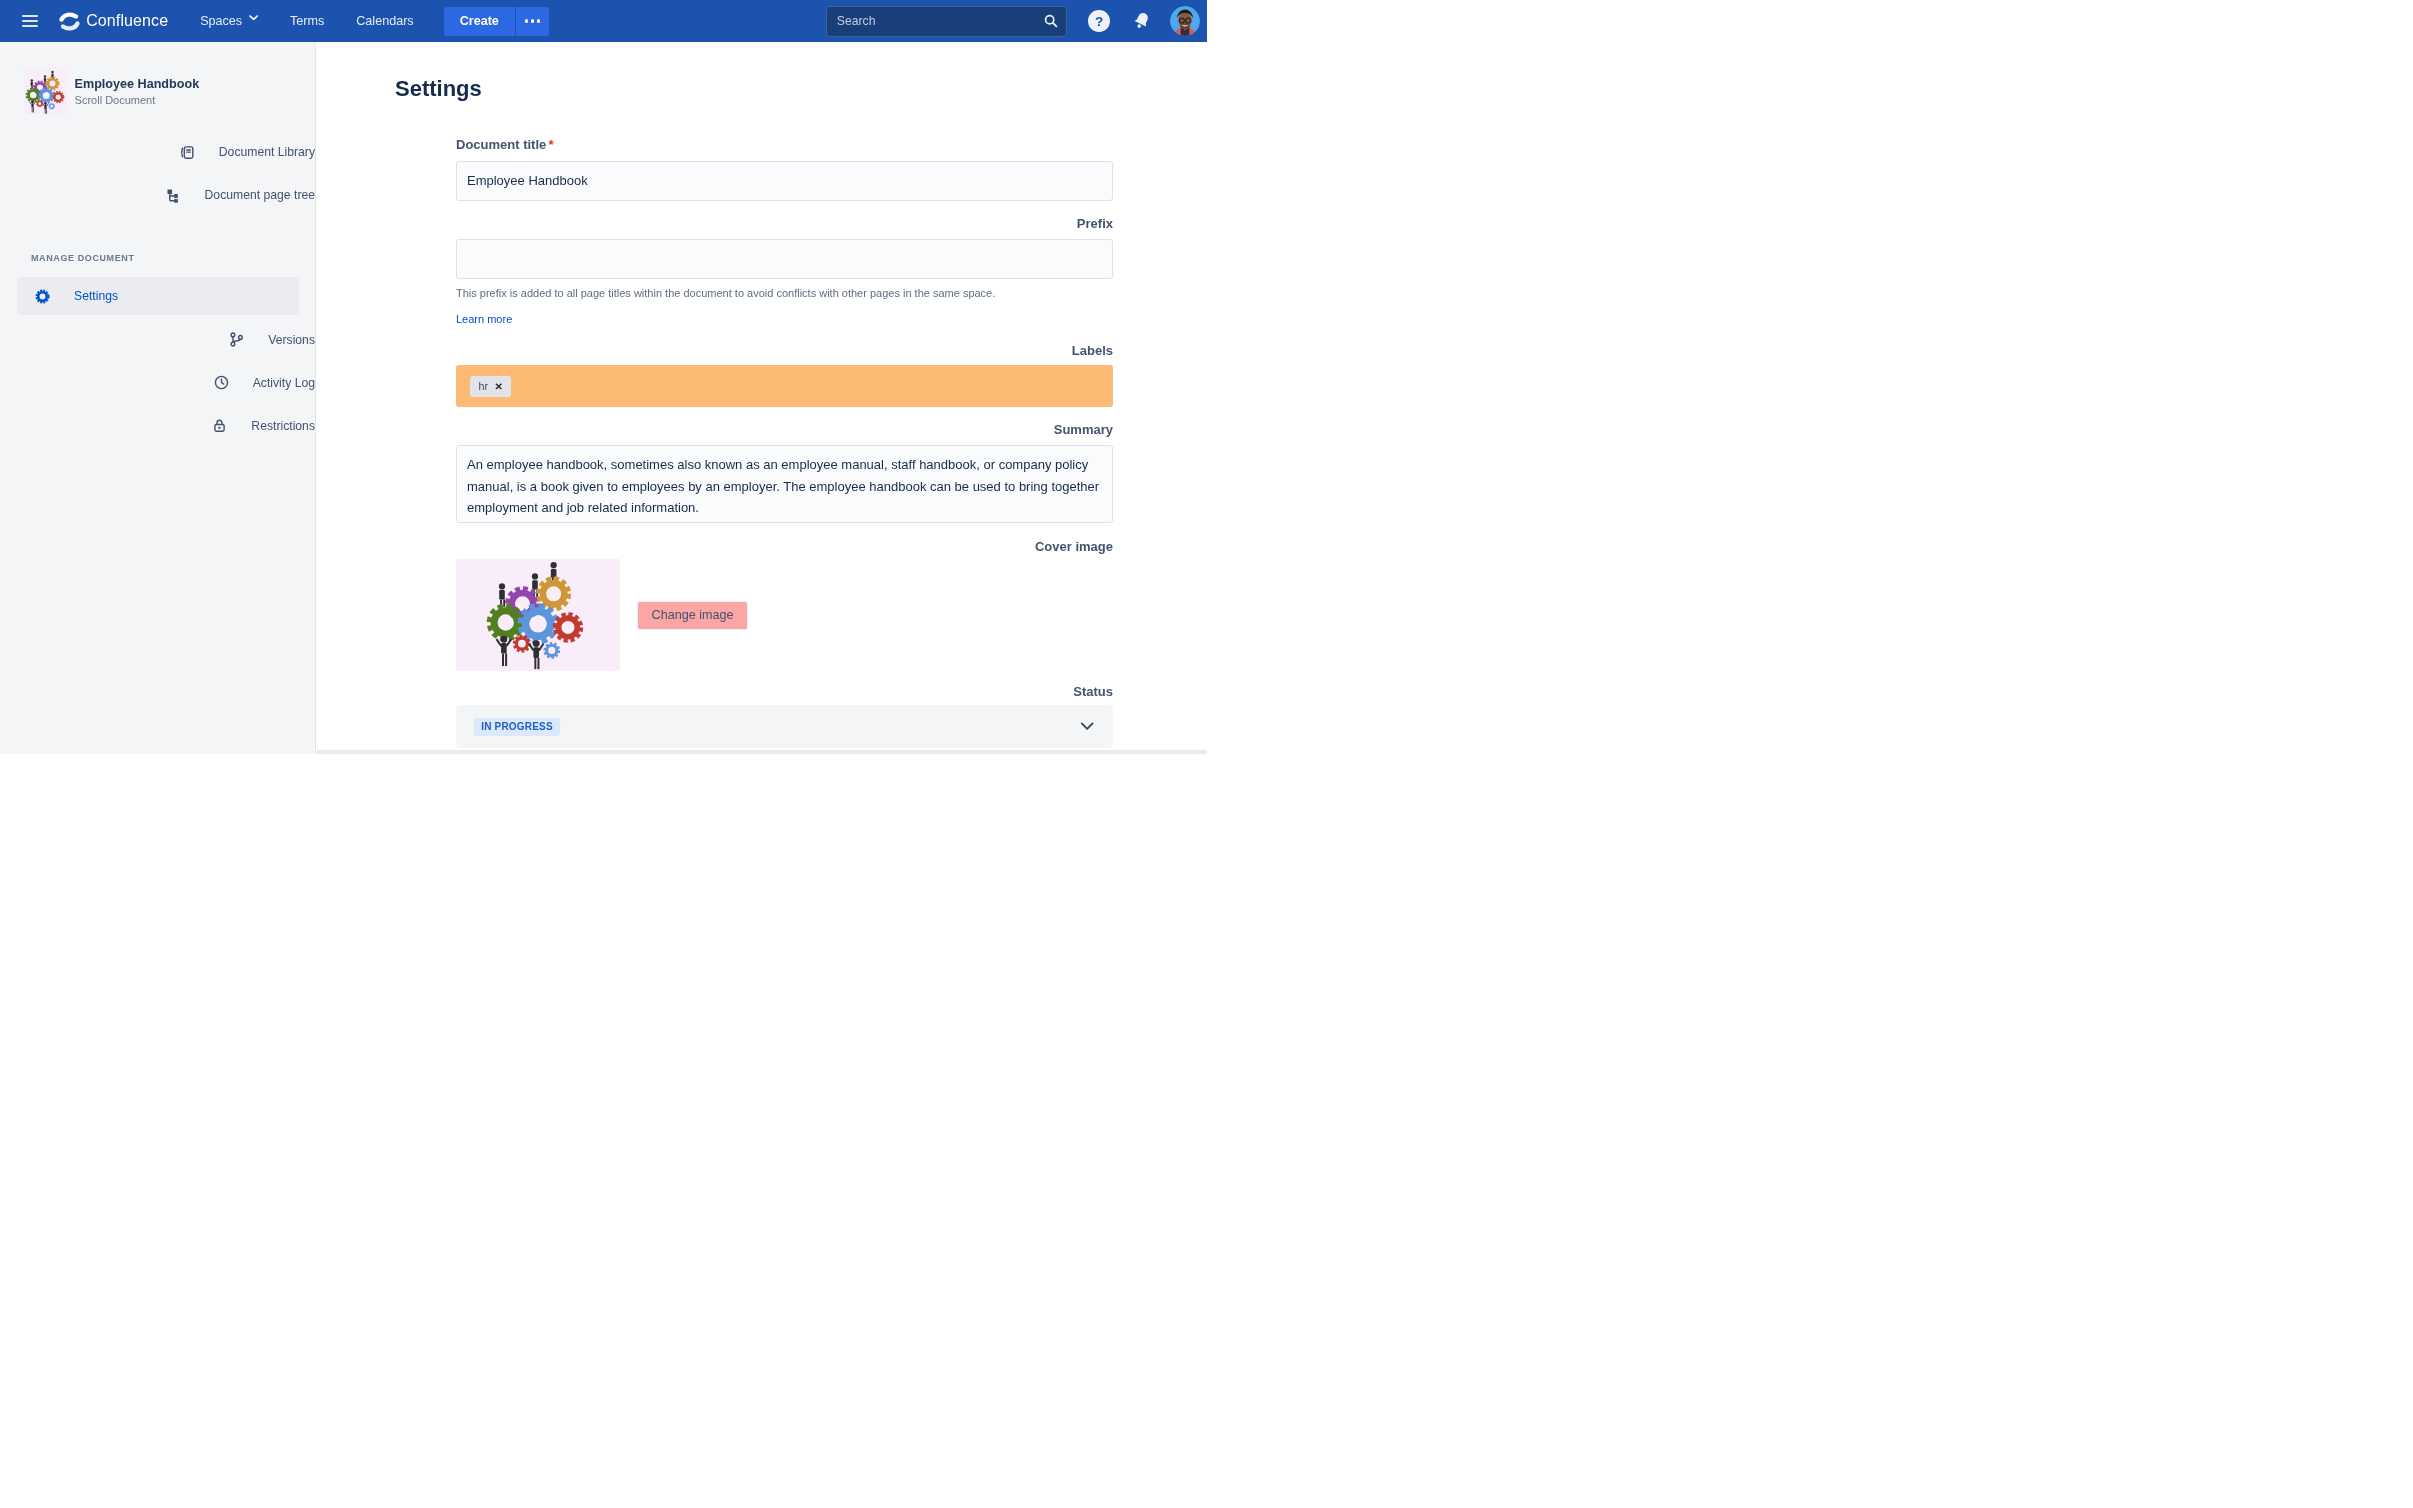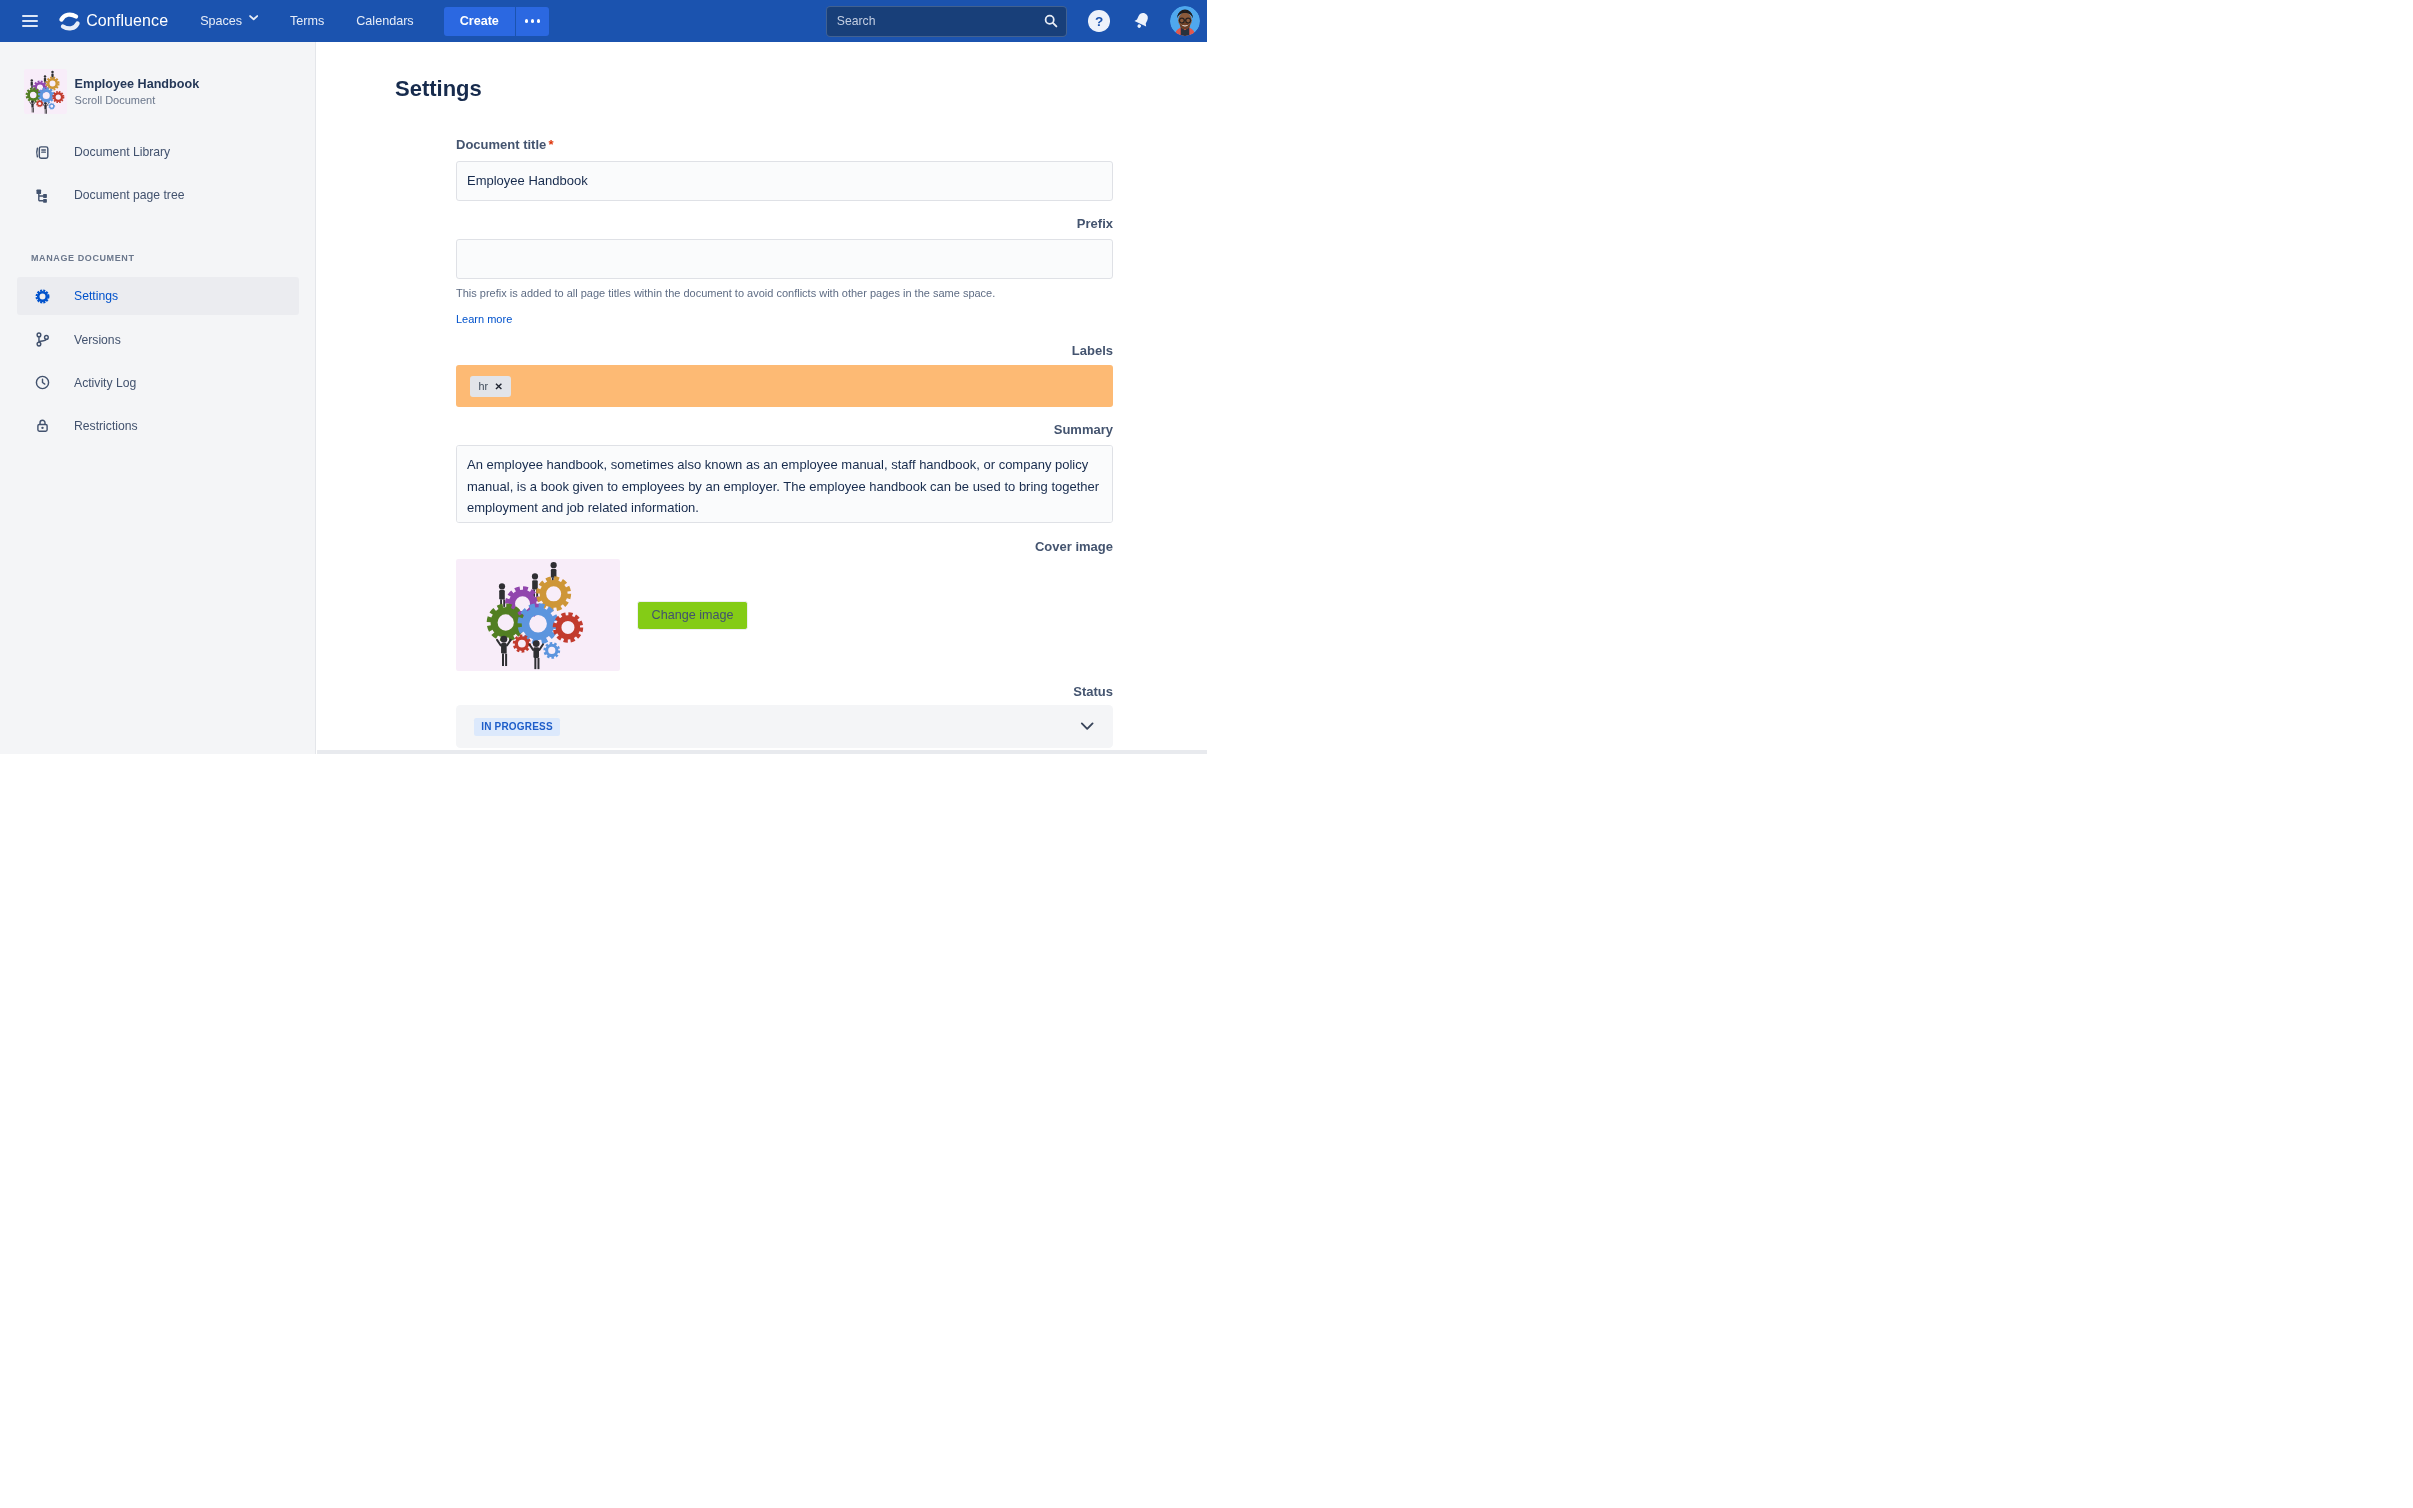--- a/index.html
+++ b/index.html
@@ -39,21 +39,21 @@
   
   .sidebar { position:absolute; top:42px; left:0; width:316px; bottom:0; background:#F4F5F7;
              border-right:1.4px solid #E4E6EA; }
   .doc-header { display:flex; align-items:center; margin:27px 0 0 24.4px; }
   .doc-thumb { width:43px; height:45px; border-radius:2.2px; background:#F8EDF9; overflow:hidden; flex:none;
                display:flex; justify-content:center; }
   .doc-head-text { margin-left:7.2px; }
   .doc-title { font-size:12.6px; font-weight:700; color:#253858; }
   .doc-subtitle { font-size:11px; color:#6B778C; margin-top:2.9px; }
   .side-item { display:flex; align-items:center; height:26px; padding-left:34px; color:#42526E;
-               font-size:12.2px; cursor:pointer; }
+               font-size:12.2px; cursor:pointer;justify-content:flex-end; }
   .side-item .icon { width:17px; height:17px; flex:none; }
   .side-item .lbl { margin-left:23px; }
   .side-item.first { margin-top:25px; }
   .side-item + .side-item { margin-top:17px; }
   .side-section { margin:45px 0 0 31px; font-size:9px; font-weight:700; letter-spacing:0.6px; color:#6B778C; }
   .side-pill { margin:14.4px 17px 0 17px; height:38px; width:282px; background:#EBECF0; border-radius:2.9px;
                display:flex; align-items:center; padding-left:17px; color:#0052CC; font-size:12.2px; cursor:pointer; }
   .side-pill .icon { width:17px; height:17px; flex:none; }
   .side-pill .lbl { margin-left:23px; font-weight:500; }
   .side-item.v { margin-top:11.5px; }
@@ -76,21 +76,21 @@
          align-items:center; font-size:10.8px; color:#3F4A5A; }
   .tag .x { margin-left:6.5px; font-weight:700; color:#1F2430; font-size:10px; cursor:pointer; }
   .lbl-summary { display:block; margin-top:15px; }
   .summary-area { display:block; width:657px; height:78px; background:#FAFBFC; border:1.4px solid #DFE1E6;
                   border-radius:2.9px; margin-top:8px; padding:8px 10px; font-size:13px; line-height:21.5px;
                   color:#172B4D; resize:none; font-family:"Liberation Sans", sans-serif; }
   .lbl-cover { display:block; margin-top:16px; }
   .cover-row { margin-top:4.3px; display:flex; align-items:flex-start; }
   .cover-img { width:164px; height:112px; background:#F8EDF9; border-radius:2.2px; overflow:hidden;
                display:flex; justify-content:center; flex:none; }
-  .btn-change { margin:42px 0 0 17px; background:#84cc16; border:0.7px solid #EDEFF2; border-radius:2.9px;
+  .btn-change { margin:42px 0 0 17px; background:#fca5a5; border:0.7px solid #EDEFF2; border-radius:2.9px;
                 color:#42526E; font-size:12.6px; padding:6.5px 13.6px; cursor:pointer;
                 font-family:"Liberation Sans", sans-serif; }
   .lbl-status { display:block; margin-top:13px; }
   .status-box { margin-top:6.5px; height:43px; background:#F4F5F7; border-radius:4.3px; display:flex;
                 align-items:center; cursor:pointer; }
   .status-badge { margin-left:18px; background:#DCE9FC; color:#1D5DC9; font-size:10px; font-weight:700;
                   letter-spacing:0.2px; padding:3.6px 7.2px; border-radius:2.2px; }
   .status-chev { margin-left:auto; margin-right:18.7px; display:flex; }
   .bottom-strip { position:absolute; left:0; right:0; bottom:0; height:4.3px; background:#E8EAEE; }
 </style>

